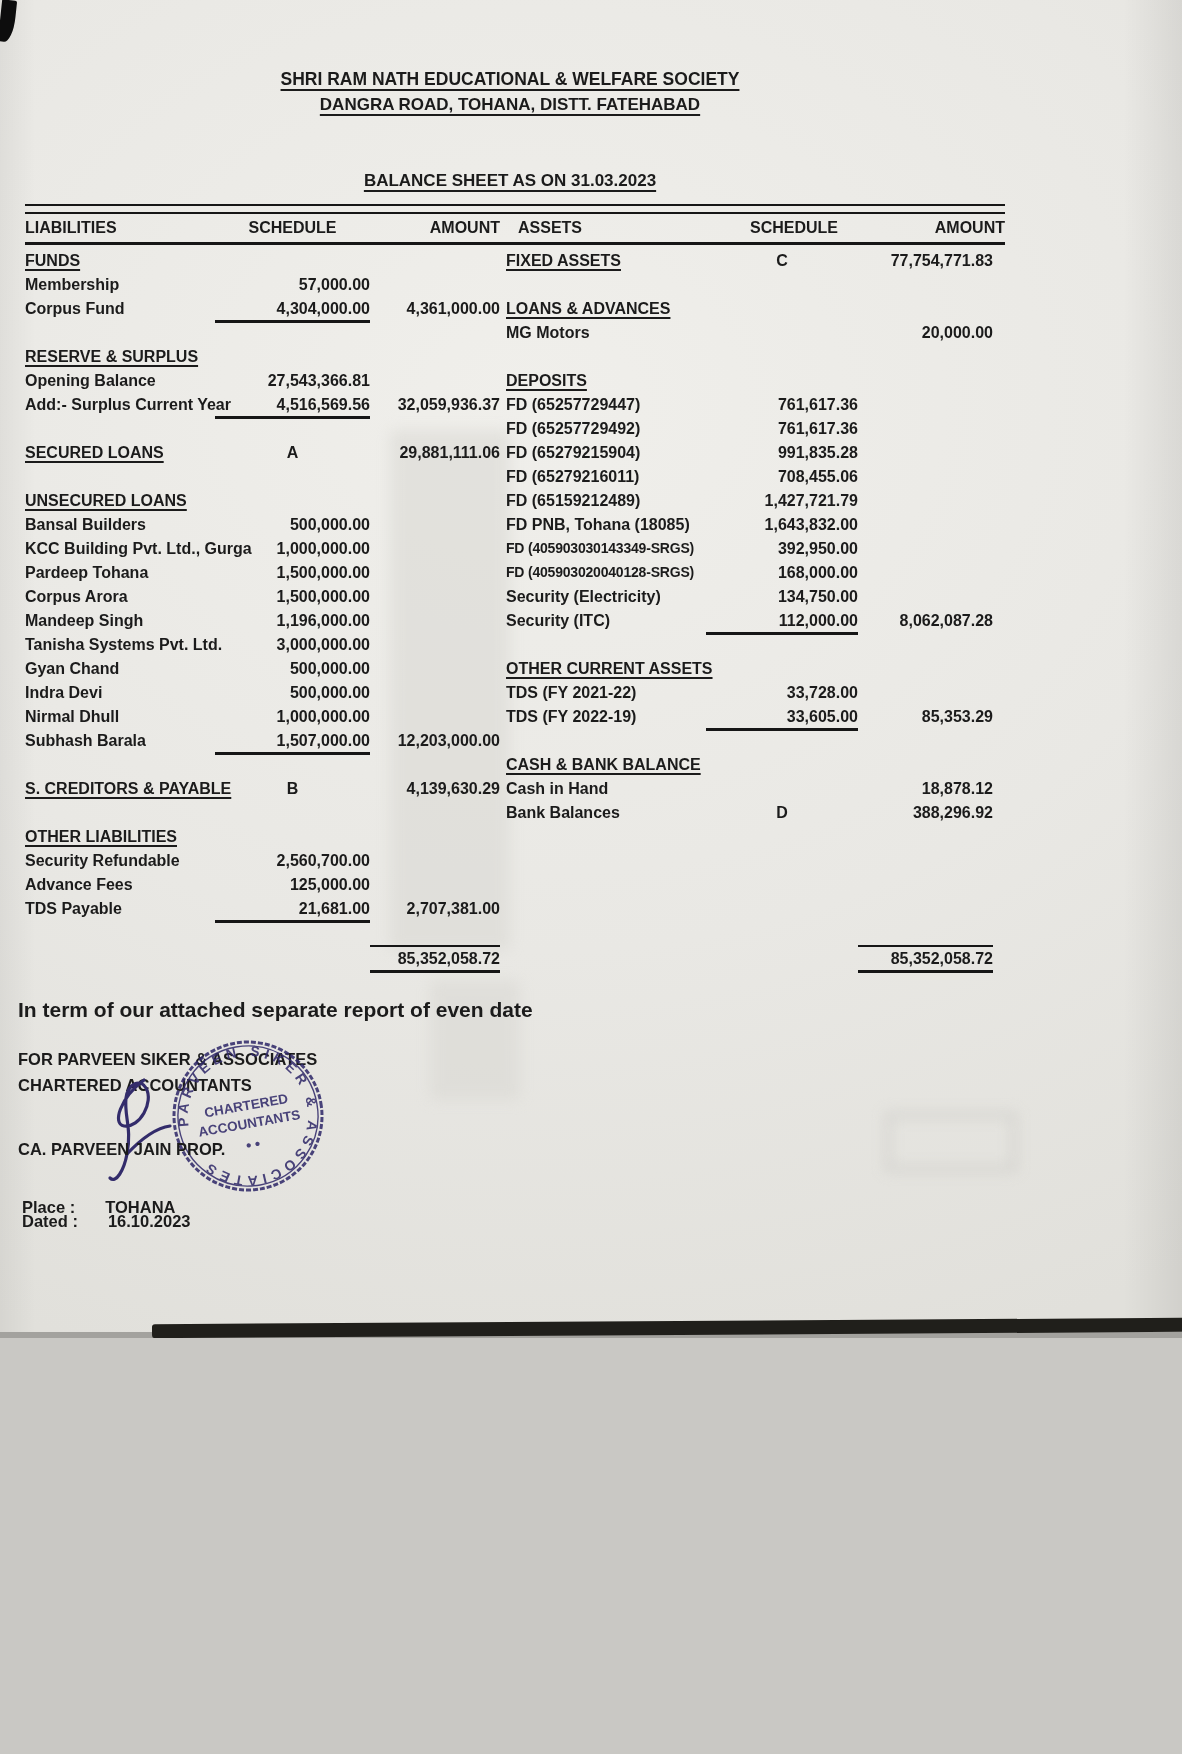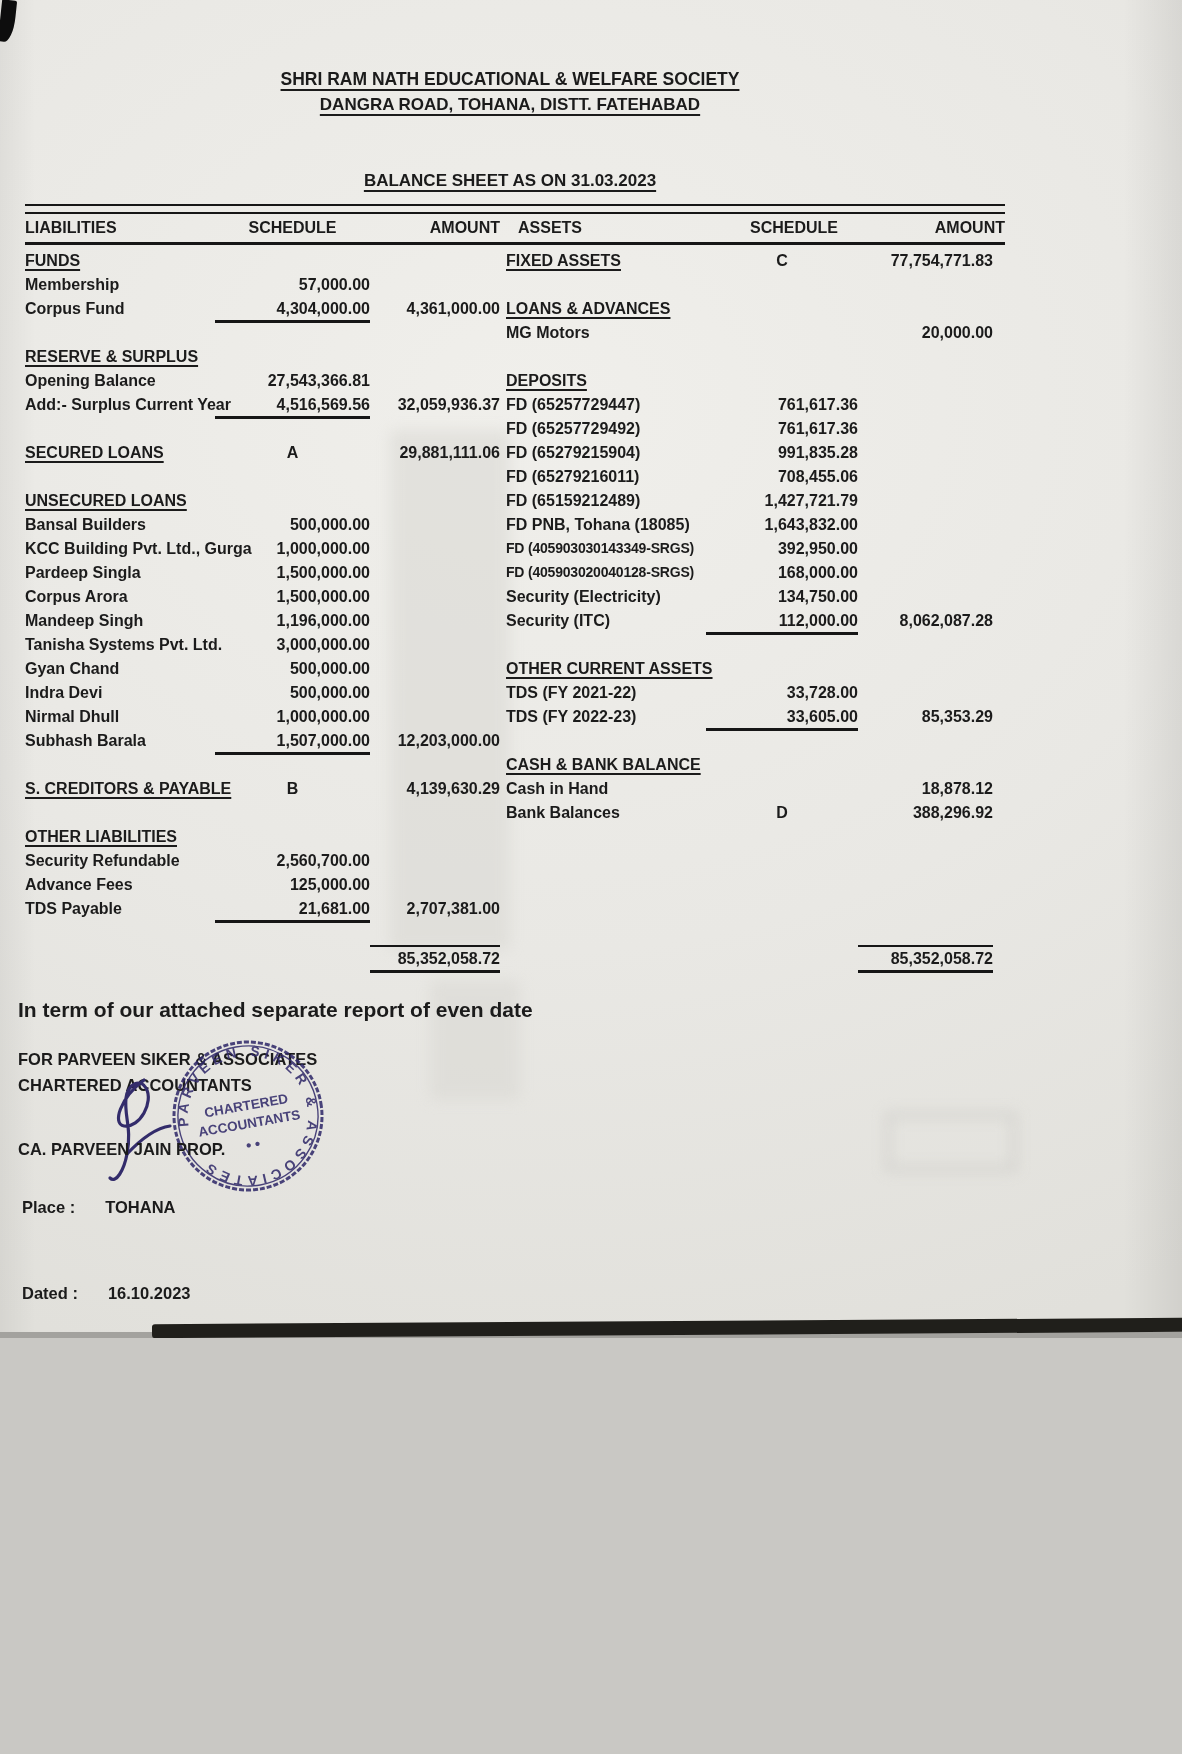--- a/index.html
+++ b/index.html
@@ -49,21 +49,21 @@
   .amt{text-align:right;}
   .amt.tot{border-top:2px solid #161616;border-bottom:3px solid #161616;}
   .col-sch{text-align:center;}
   .col-amt{text-align:right;}
   
   .note{position:absolute;left:18px;top:998px;font-size:21px;}
   .firm1{position:absolute;left:18px;top:1050px;font-size:16.5px;}
   .firm2{position:absolute;left:18px;top:1076px;font-size:16.5px;}
   .signatory{position:absolute;left:18px;top:1140px;font-size:16.5px;}
   .place-row{position:absolute;left:22px;top:1198px;font-size:16.5px;}
-  .dated-row{position:absolute;left:22px;top:1284px;font-size:16.5px;}
+  .dated-row{position:absolute;left:22px;top:1212px;font-size:16.5px;}
   .fval{display:inline-block;margin-left:30px;}
   .sig{position:absolute;left:98px;top:1068px;}
   .stamp{position:absolute;left:168px;top:1036px;transform:rotate(-10deg);opacity:.88;}
 </style>
 </head>
 <body>
 
 <div class="page">
 
   <div class="corner-mark"></div>
@@ -142,21 +142,21 @@
             <div class="c lbl">Bansal Builders</div>
             <div class="c sch">500,000.00</div>
             <div class="c amt"></div>
           </div>
           <div class="trow i">
             <div class="c lbl">KCC Building Pvt. Ltd., Gurga</div>
             <div class="c sch">1,000,000.00</div>
             <div class="c amt"></div>
           </div>
           <div class="trow i">
-            <div class="c lbl">Pardeep Singla</div>
+            <div class="c lbl">Pardeep Tohana</div>
             <div class="c sch">1,500,000.00</div>
             <div class="c amt"></div>
           </div>
           <div class="trow i">
             <div class="c lbl">Corpus Arora</div>
             <div class="c sch">1,500,000.00</div>
             <div class="c amt"></div>
           </div>
           <div class="trow i">
             <div class="c lbl">Mandeep Singh</div>
@@ -300,21 +300,21 @@
             <div class="c lbl hd">OTHER CURRENT ASSETS</div>
             <div class="c sch"></div>
             <div class="c amt"></div>
           </div>
           <div class="trow i">
             <div class="c lbl">TDS (FY 2021-22)</div>
             <div class="c sch">33,728.00</div>
             <div class="c amt"></div>
           </div>
           <div class="trow i">
-            <div class="c lbl">TDS (FY 2022-23)</div>
+            <div class="c lbl">TDS (FY 2022-19)</div>
             <div class="c sch ul">33,605.00</div>
             <div class="c amt">85,353.29</div>
           </div>
           <div class="trow sp"></div>
           <div class="trow h">
             <div class="c lbl hd">CASH &amp; BANK BALANCE</div>
             <div class="c sch"></div>
             <div class="c amt"></div>
           </div>
           <div class="trow i">

